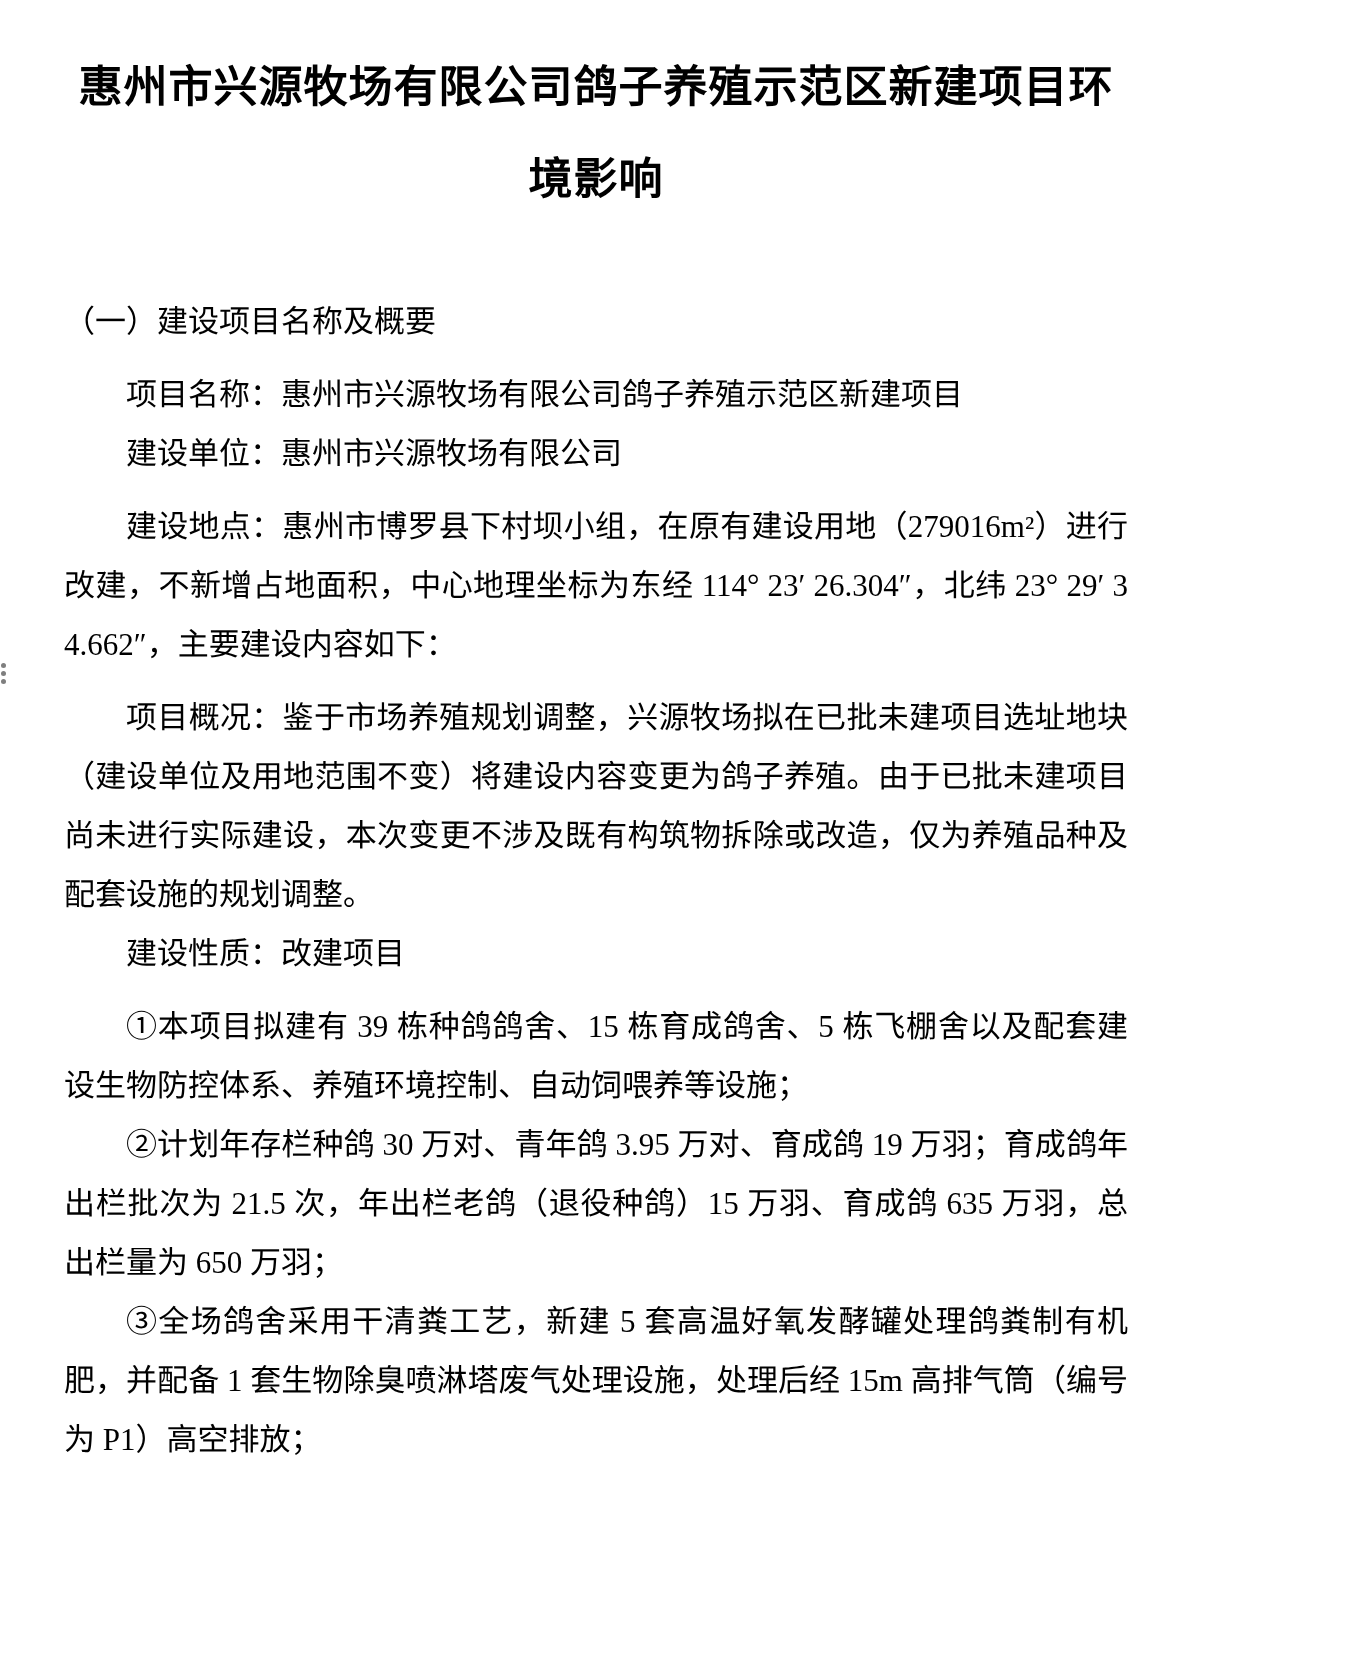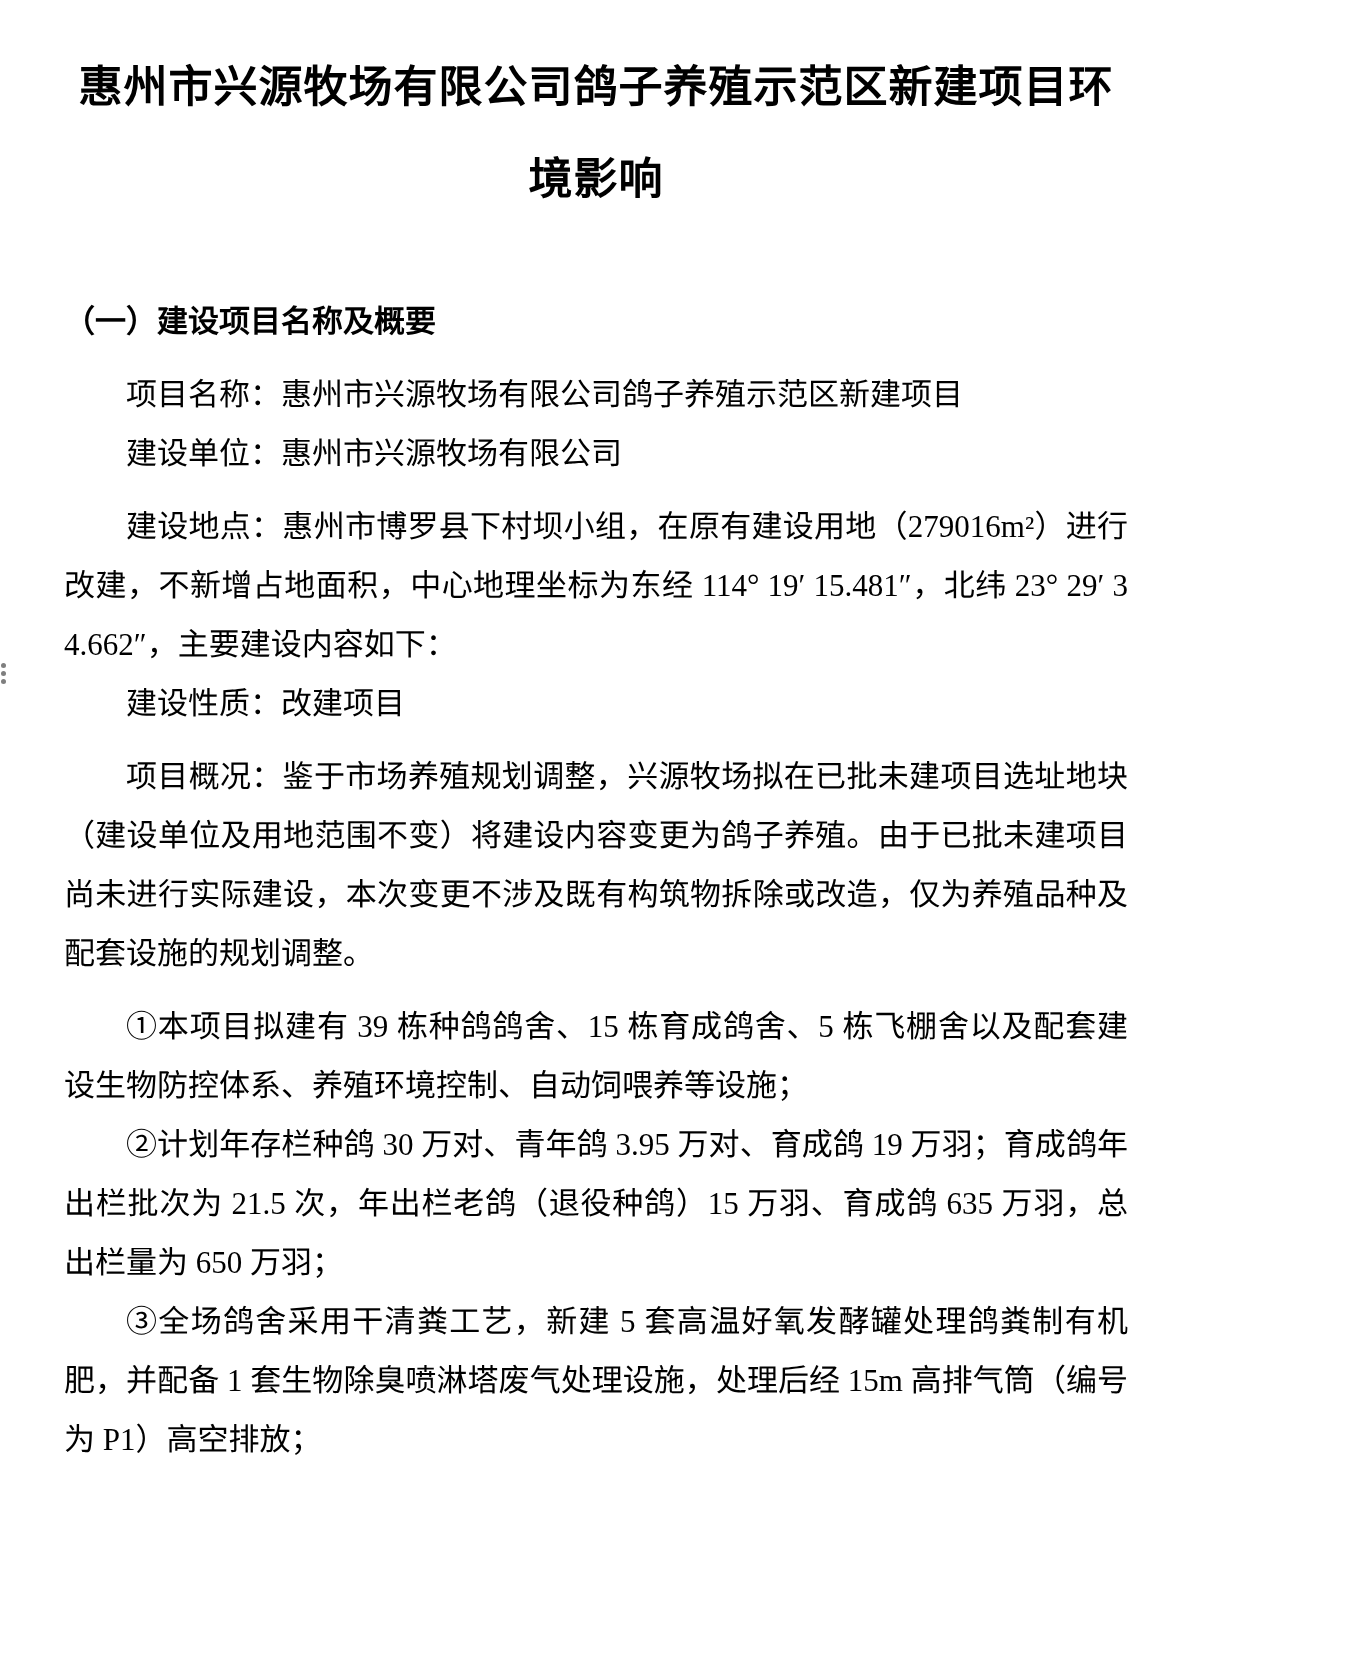--- a/index.html
+++ b/index.html
@@ -39,21 +39,21 @@
     text-align: justify;
   }
   .content p {
     margin: 0;
     word-break: break-all;
   }
   .content p.indent {
     text-indent: 2em;
   }
   .content p.heading {
-    font-weight: bold;
+    font-weight: normal;
     text-indent: 0;
   }
   .content p.sp {
     margin-top: 14px;
   }
   .margin-dots {
     position: absolute;
     left: 1px;
     top: 663px;
     display: flex;
@@ -73,23 +73,23 @@
 <div class="page">
 
   <h1 class="doc-title">
     <span class="title-line">惠州市兴源牧场有限公司鸽子养殖示范区新建项目环境影响</span>
   </h1>
 
   <div class="content">
     <p class="heading">（一）建设项目名称及概要</p>
     <p class="indent sp">项目名称：惠州市兴源牧场有限公司鸽子养殖示范区新建项目</p>
     <p class="indent">建设单位：惠州市兴源牧场有限公司</p>
-    <p class="indent sp">建设地点：惠州市博罗县下村坝小组，在原有建设用地（279016m²）进行改建，不新增占地面积，中心地理坐标为东经 114° 19′ 15.481″，北纬 23° 29′ 34.662″，主要建设内容如下：</p>
+    <p class="indent sp">建设地点：惠州市博罗县下村坝小组，在原有建设用地（279016m²）进行改建，不新增占地面积，中心地理坐标为东经 114° 23′ 26.304″，北纬 23° 29′ 34.662″，主要建设内容如下：</p>
+    <p class="indent sp">项目概况：鉴于市场养殖规划调整，兴源牧场拟在已批未建项目选址地块（建设单位及用地范围不变）将建设内容变更为鸽子养殖。由于已批未建项目尚未进行实际建设，本次变更不涉及既有构筑物拆除或改造，仅为养殖品种及配套设施的规划调整。</p>
     <p class="indent">建设性质：改建项目</p>
-    <p class="indent sp">项目概况：鉴于市场养殖规划调整，兴源牧场拟在已批未建项目选址地块（建设单位及用地范围不变）将建设内容变更为鸽子养殖。由于已批未建项目尚未进行实际建设，本次变更不涉及既有构筑物拆除或改造，仅为养殖品种及配套设施的规划调整。</p>
     <p class="indent sp">①本项目拟建有 39 栋种鸽鸽舍、15 栋育成鸽舍、5 栋飞棚舍以及配套建设生物防控体系、养殖环境控制、自动饲喂养等设施；</p>
     <p class="indent">②计划年存栏种鸽 30 万对、青年鸽 3.95 万对、育成鸽 19 万羽；育成鸽年出栏批次为 21.5 次，年出栏老鸽（退役种鸽）15 万羽、育成鸽 635 万羽，总出栏量为 650 万羽；</p>
     <p class="indent">③全场鸽舍采用干清粪工艺，新建 5 套高温好氧发酵罐处理鸽粪制有机肥，并配备 1 套生物除臭喷淋塔废气处理设施，处理后经 15m 高排气筒（编号为 P1）高空排放；</p>
   </div>
 
 </div>
 
 <div class="margin-dots">
   <span class="dot"></span>
   <span class="dot"></span>

